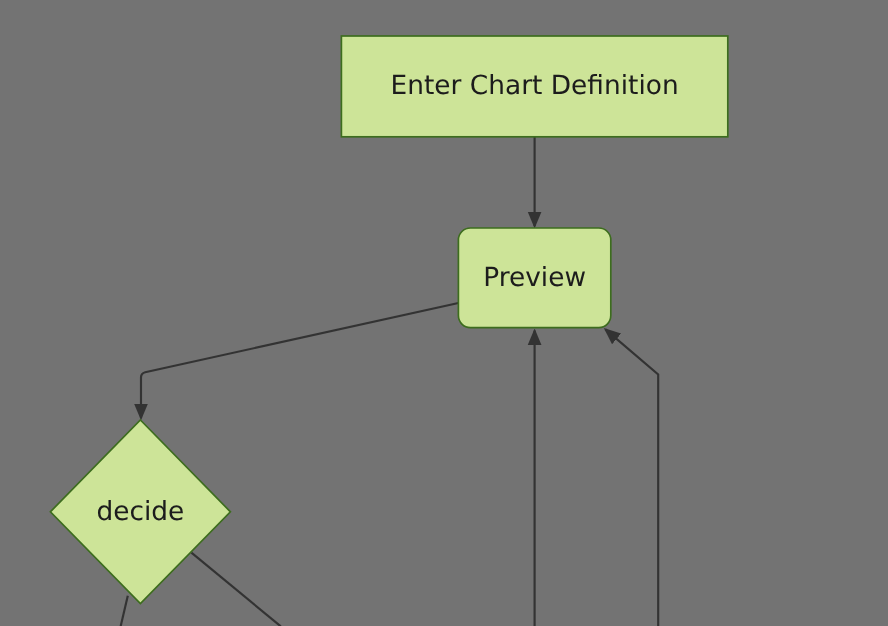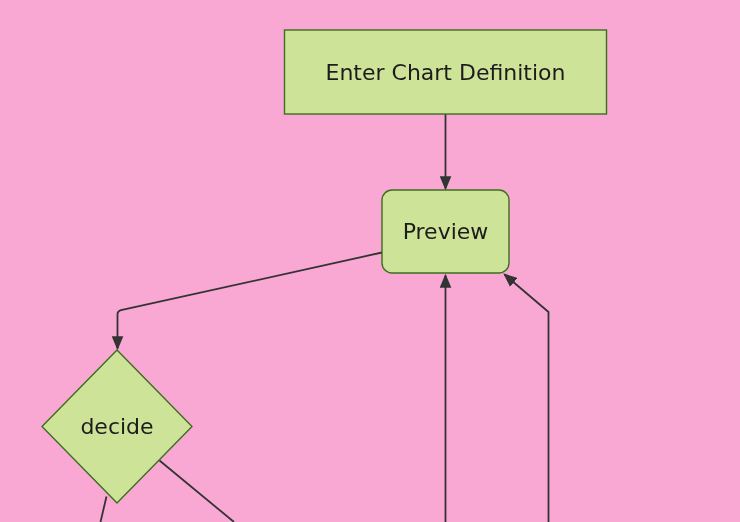--- a/index.html
+++ b/index.html
@@ -8,21 +8,21 @@
     background: #ffffff;
     width: 740px;
     height: 522px;
     overflow: hidden;
     font-family: "DejaVu Sans", "Liberation Sans", sans-serif;
   }
   .canvas {
     position: relative;
     width: 740px;
     height: 522px;
-    background: #f9a8d4;
+    background: #737373;
   }
   svg { display: block; }
   .node-label {
     font-family: "DejaVu Sans", "Liberation Sans", sans-serif;
   }
 </style>
 </head>
 <body>
 
 <div class="canvas">

